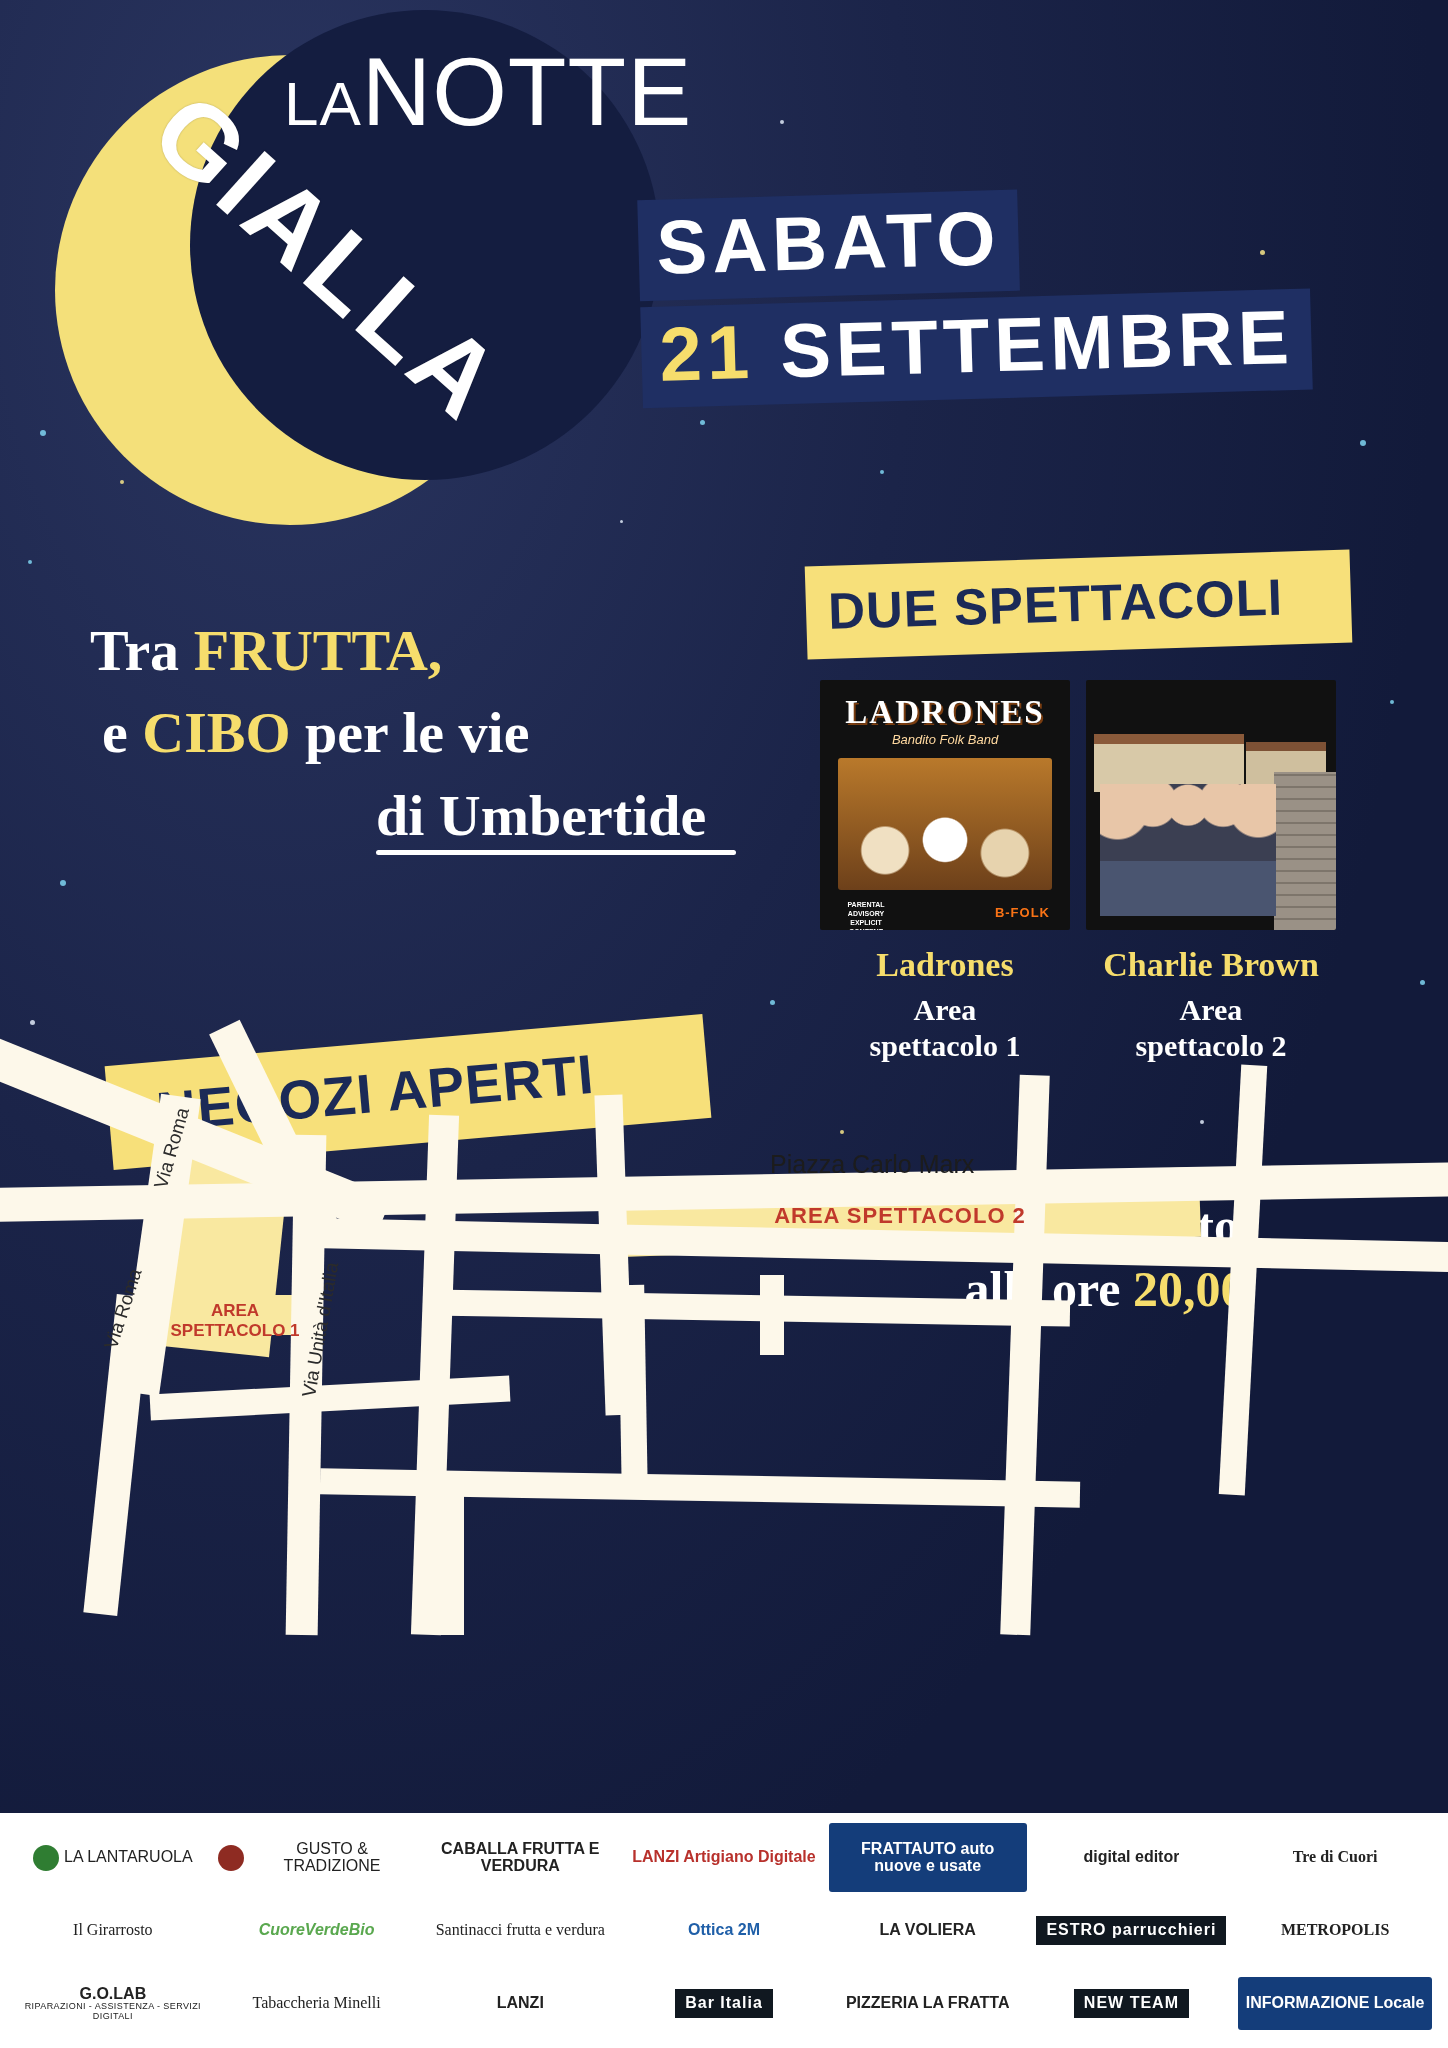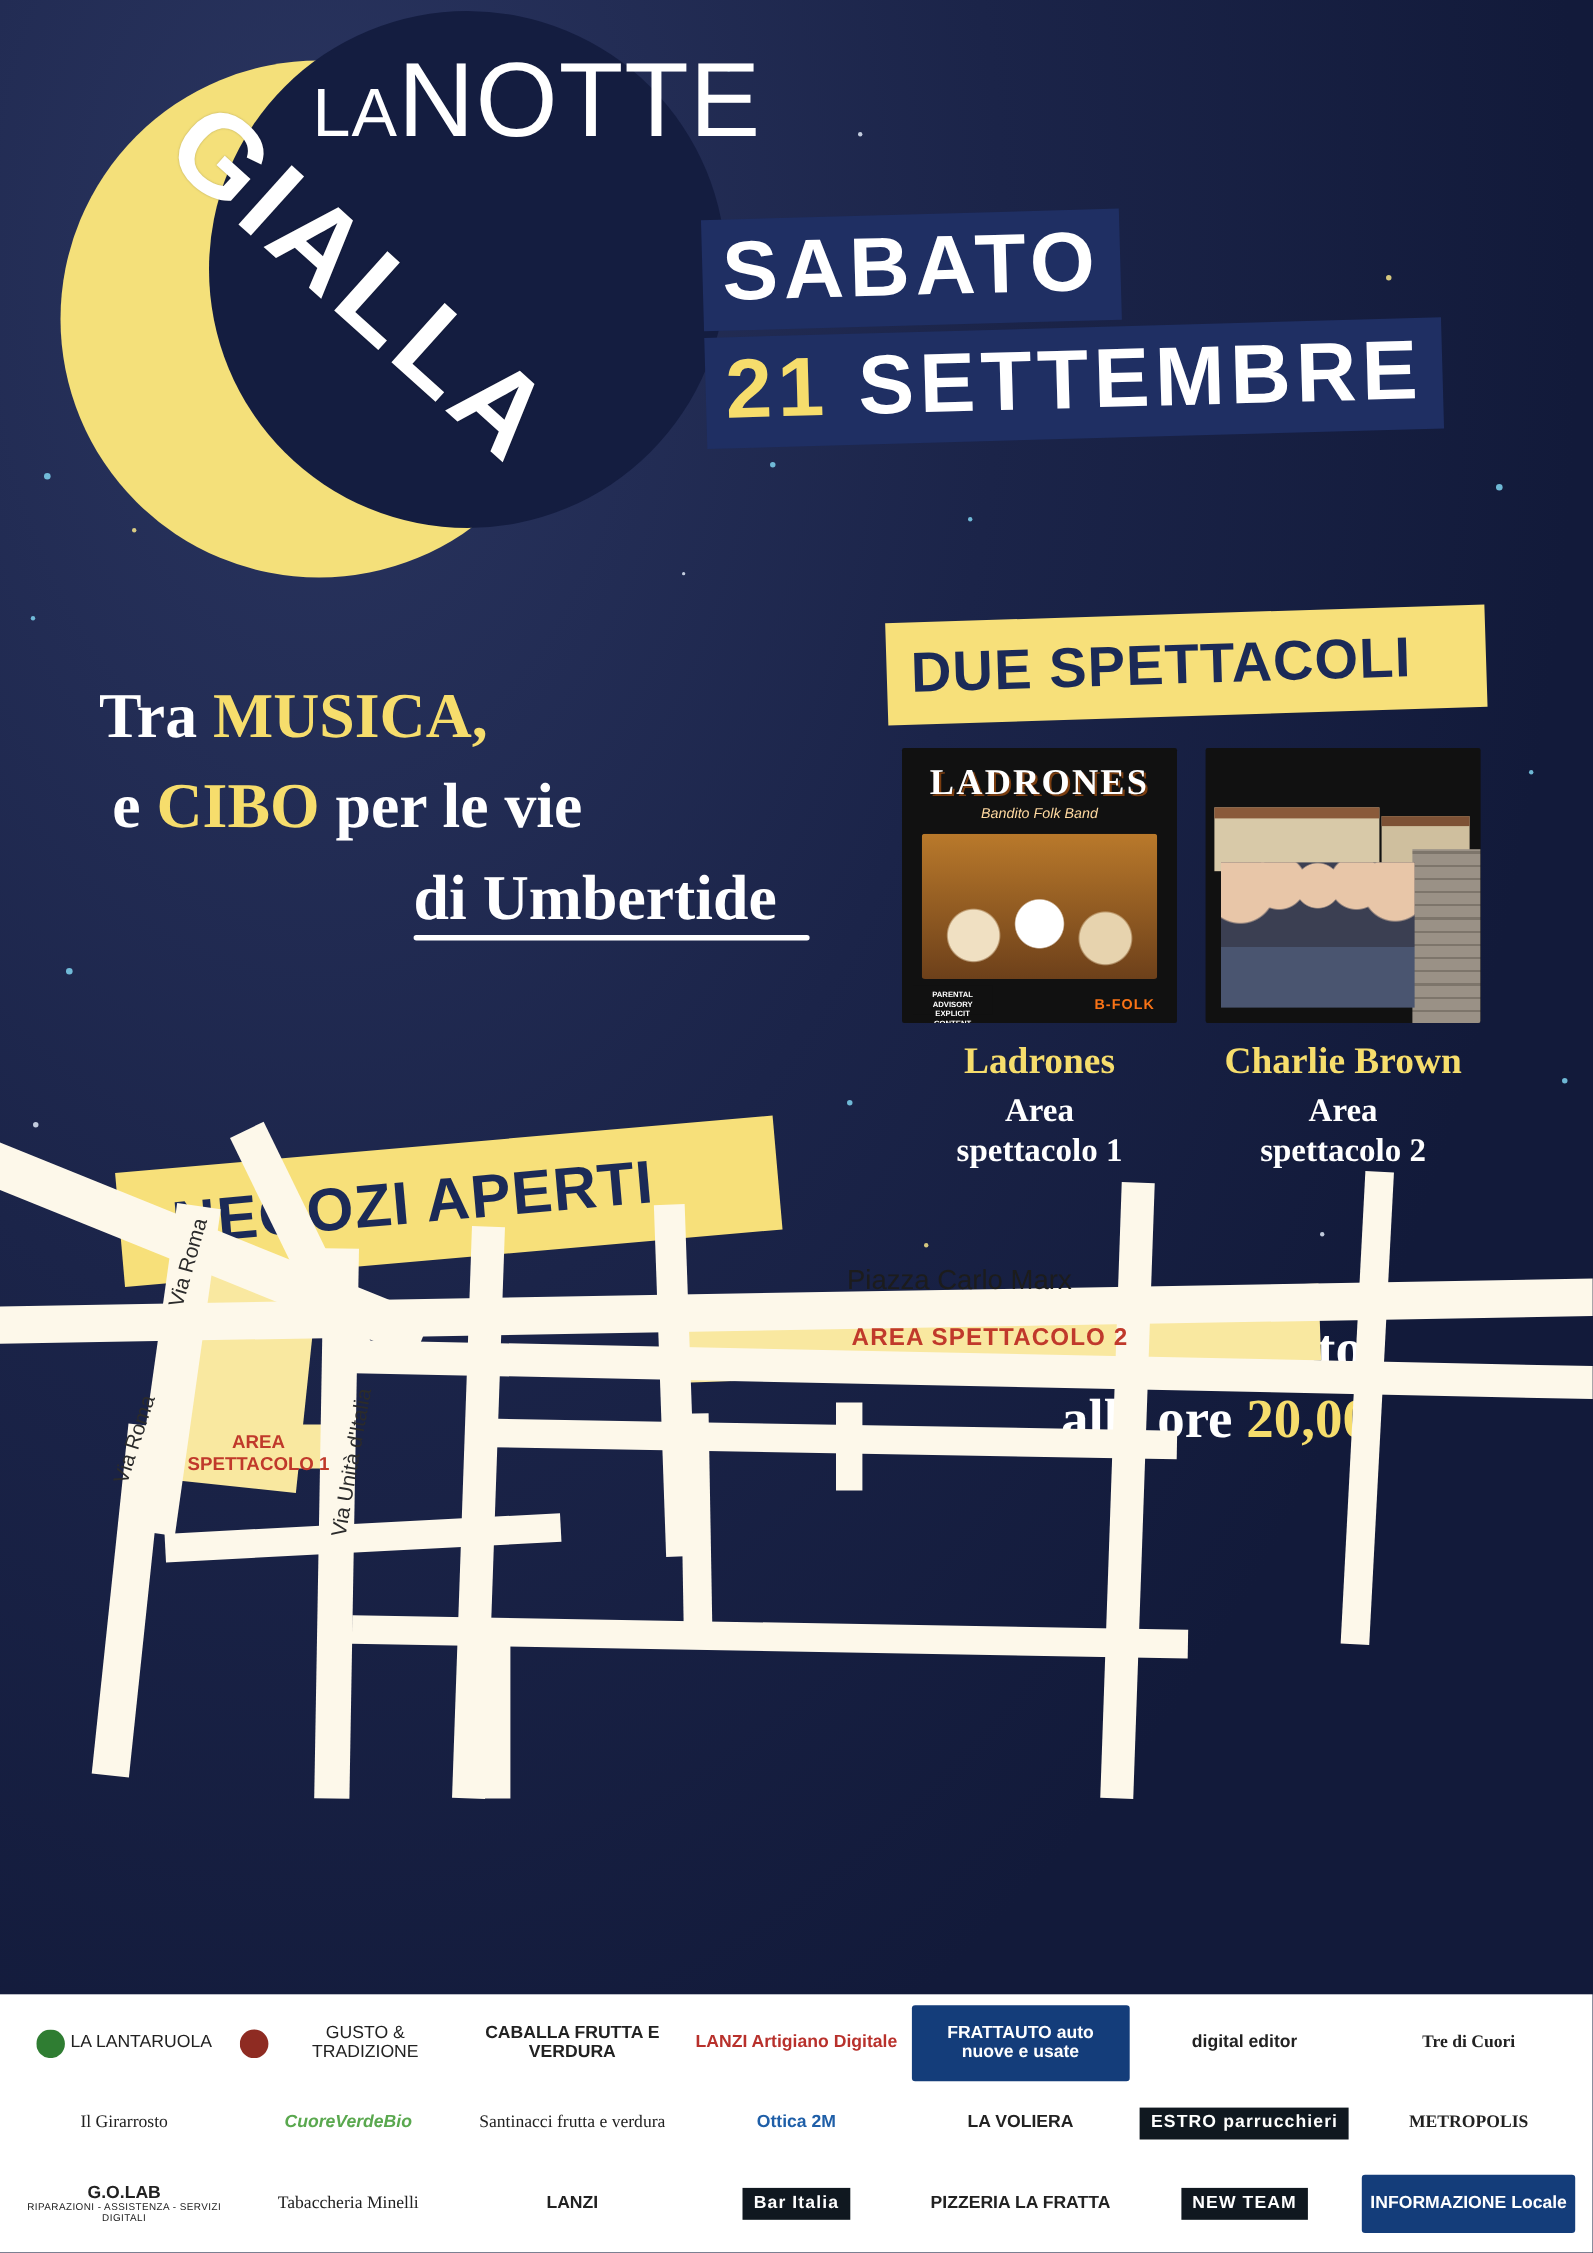--- a/index.html
+++ b/index.html
@@ -190,21 +190,21 @@
     font-size: 55px;
     transform: rotate(-5deg);
   }
 
   
   #shows {
     position: absolute;
     left: 820px; top: 680px;
     width: 560px;
     display: flex;
-    gap: 26px;
+    gap: 16px;
   }
   .show { width: 250px; text-align: center; }
   .show .art {
     width: 250px; height: 250px;
     border-radius: 2px;
     overflow: hidden;
     position: relative;
     background: #111;
   }
   
@@ -443,21 +443,21 @@
   <div id="date-block">
     <div class="line1">SABATO</div><br>
     <div class="line2">
       <span class="num">21</span>
       <span>SETTEMBRE</span>
     </div>
   </div>
 
   <div id="headline">
     <div class="r1">
-      <span>Tra </span><span class="hl">MUSICA,</span>
+      <span>Tra </span><span class="hl">FRUTTA,</span>
     </div>
     <div class="r3">
       <span>e </span><span class="hl">CIBO</span><span> per le vie</span>
     </div>
     <div class="r4">
       <span>di Umbertide</span>
       <span class="underline"></span>
     </div>
   </div>
 

